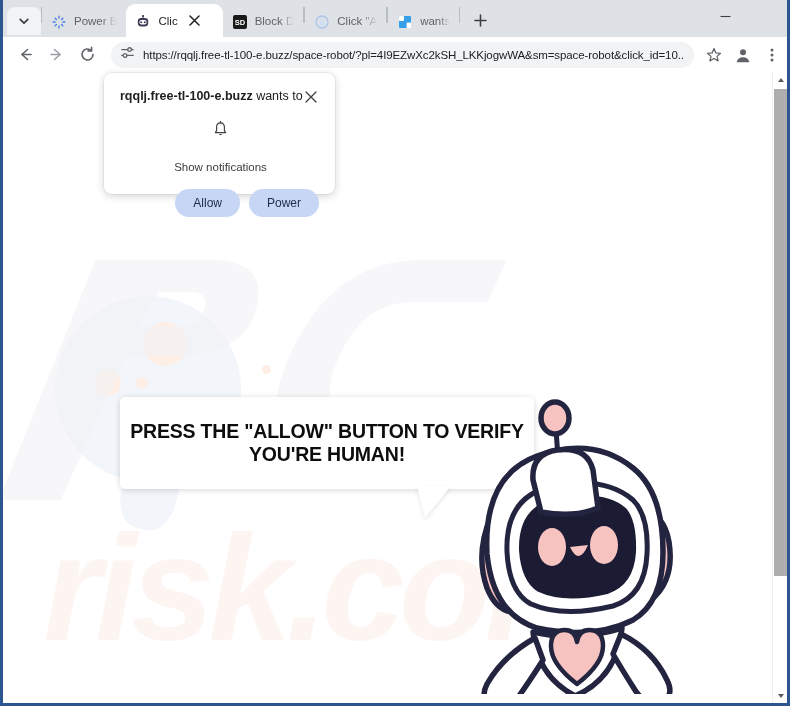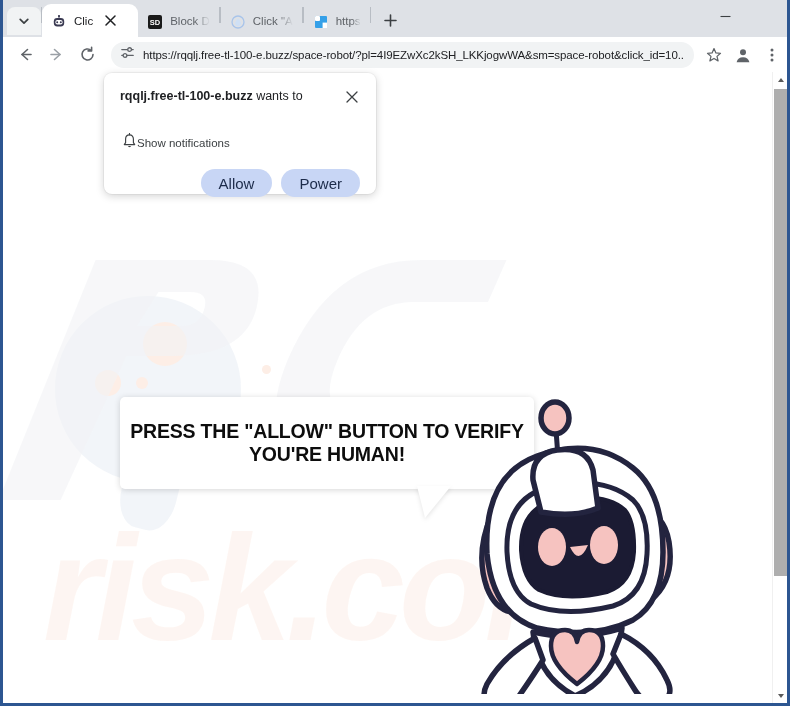--- a/index.html
+++ b/index.html
@@ -240,21 +240,21 @@
   #robot {
     position: absolute;
     left: 462px; top: 312px;
     width: 220px; height: 310px;
   }
 
   
   #permbubble {
     position: absolute;
     left: 101px; top: 73px;
-    width: 272px; height: 121px;
+    width: 231px; height: 121px;
     background: #ffffff;
     border-radius: 8px;
     box-shadow: 0 2px 8px rgba(0,0,0,.18), 0 0 0 1px rgba(0,0,0,.04);
     z-index: 40;
     padding: 15px 16px 0 16px;
   }
   #perm-head {
     display: flex;
     align-items: flex-start;
     justify-content: space-between;
@@ -268,39 +268,40 @@
   #perm-close {
     width: 16px; height: 16px;
     flex: 0 0 auto;
     margin-top: 1px;
     cursor: pointer;
     display: flex; align-items: center; justify-content: center;
   }
   #perm-row {
     display: flex;
     align-items: center;
-    gap: 0;
-    margin-top: 28px;
+    gap: 20px;
+    margin-top: 16px;
     padding-left: 2px;
+    flex-direction: column;
   }
   #perm-row-label { font-size: 11.5px; color: #3c4043; }
   #perm-actions {
     display: flex;
     justify-content: flex-end;
     gap: 9px;
     margin-top: 16px;
   }
   .perm-btn {
     background: #c8d6f5;
     color: #1c2b4a;
     border: none;
     border-radius: 15px;
     height: 28px;
     padding: 0 18px;
-    font-size: 15px;
+    font-size: 12px;
     font-family: "Liberation Sans", sans-serif;
     cursor: pointer;
   }
 
   
   #scrollbar {
     position: absolute;
     right: 0; top: 72px;
     width: 15px; height: 631px;
     background: #ffffff;
@@ -331,20 +332,37 @@
     <div id="tab-search">
       <span>
         <svg width="12" height="12" viewBox="0 0 12 12">
             <path d="M2.2 4.3 L6 8.1 L9.8 4.3" fill="none" stroke="#3c4043" stroke-width="1.7" stroke-linecap="round" stroke-linejoin="round"></path>
           </svg>
       </span>
     </div>
 
     <div class="tab-sep"></div>
 
+    <div class="tab inactive">
+      <span class="favicon">
+        <svg width="14" height="14" viewBox="0 0 14 14">
+          <g fill="#4a7fe0">
+            <rect x="6.3" y="0.4" width="1.4" height="3.4" rx=".7"></rect>
+            <rect x="6.3" y="10.2" width="1.4" height="3.4" rx=".7"></rect>
+            <rect x="0.4" y="6.3" width="3.4" height="1.4" rx=".7"></rect>
+            <rect x="10.2" y="6.3" width="3.4" height="1.4" rx=".7"></rect>
+            <rect x="6.3" y="0.9" width="1.4" height="3.2" rx=".7" transform="rotate(45 7 7)"></rect>
+            <rect x="6.3" y="9.9" width="1.4" height="3.2" rx=".7" transform="rotate(45 7 7)"></rect>
+            <rect x="0.9" y="6.3" width="3.2" height="1.4" rx=".7" transform="rotate(45 7 7)"></rect>
+            <rect x="9.9" y="6.3" width="3.2" height="1.4" rx=".7" transform="rotate(45 7 7)"></rect>
+          </g>
+        </svg>
+      </span>
+      <span class="tab-label">Power B</span>
+    </div>
 
     <div class="tab active">
       <span class="favicon">
         <svg width="14" height="14" viewBox="0 0 14 14">
           <rect x="6.5" y="0.6" width="1" height="2.3" fill="#3a3a52"></rect>
           <circle cx="7" cy="1.1" r="1.1" fill="#3a3a52"></circle>
           <rect x="1.8" y="3" width="10.4" height="8.4" rx="3.4" fill="#3a3a52"></rect>
           <rect x="3.4" y="5" width="7.2" height="4.4" rx="1.9" fill="#ffffff"></rect>
           <circle cx="5.2" cy="7.2" r="1" fill="#3a3a52"></circle>
           <circle cx="8.8" cy="7.2" r="1" fill="#3a3a52"></circle>
@@ -385,21 +403,21 @@
     <div class="tab-sep"></div>
 
     <div class="tab inactive">
       <span class="favicon">
         <svg width="14" height="14" viewBox="0 0 14 14">
             <rect x="1" y="1" width="12" height="12" rx="1" fill="#35a0e8"></rect>
             <rect x="1" y="1" width="5" height="5" rx="1" fill="#ffffff"></rect>
             <rect x="8.6" y="7.6" width="4.4" height="5.4" fill="#ffffff"></rect>
           </svg>
       </span>
-      <span class="tab-label">https</span>
+      <span class="tab-label">wants</span>
     </div>
     <div class="tab-sep"></div>
 
     <div id="newtab">
       <svg width="13" height="13" viewBox="0 0 13 13">
           <path d="M6.5 1 V12 M1 6.5 H12" stroke="#3c4043" stroke-width="1.6" stroke-linecap="round"></path>
         </svg>
     </div>
 
     <div id="wincontrols">

